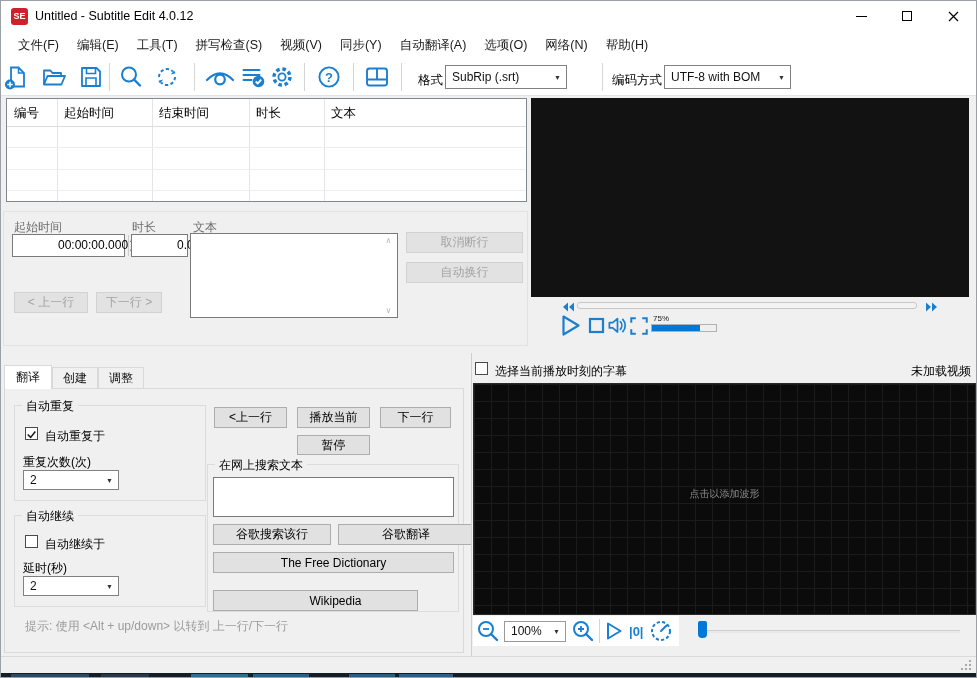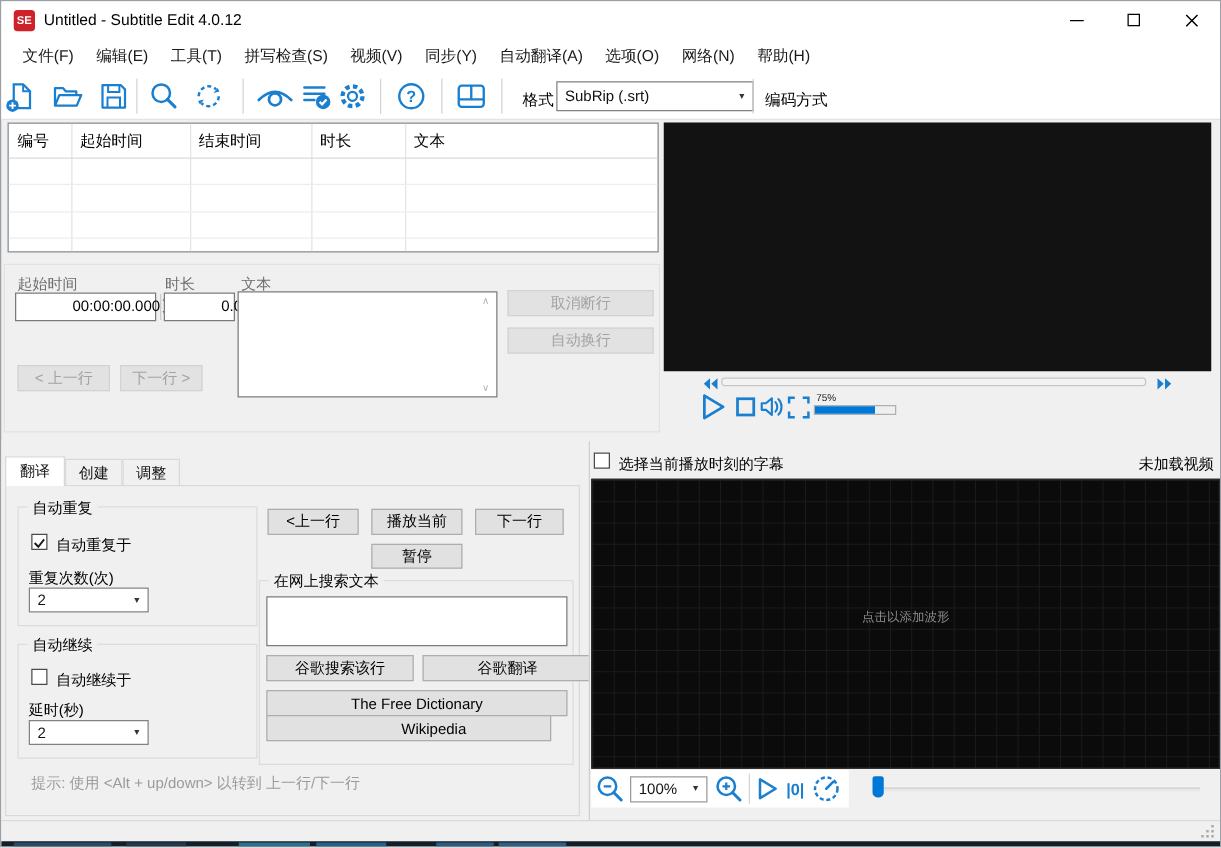--- a/index.html
+++ b/index.html
@@ -171,26 +171,30 @@
       <circle cx="13" cy="13" r="9.6" fill="none" stroke="#1b7fd0" stroke-width="1.9"></circle>
       <text x="13" y="17.5" font-size="13" font-weight="bold" fill="#1b7fd0" text-anchor="middle">?</text>
     </svg>
     <div class="abs tb-sep" style="left:352px;"></div>
     <svg class="abs tb-ic" style="left:363px;" viewBox="0 0 26 26">
       <rect x="3" y="4.5" width="20" height="17" rx="2.5" fill="none" stroke="#1b7fd0" stroke-width="1.9"></rect>
       <path d="M3 15.5 h20 M13 4.5 v11" stroke="#1b7fd0" stroke-width="1.9"></path>
     </svg>
     <div class="abs tb-sep" style="left:400px;"></div>
     <div class="abs tb-label" style="left:417px;">格式</div>
-    <div class="abs combo" style="left:444px; top:6px; width:158px;">
+    <div class="abs combo" style="left:444px; top:6px; width:122px;">
       <span class="val">SubRip (.srt)</span>
       <span class="arr">▼</span>
     </div>
     <div class="abs tb-sep" style="left:601px;"></div>
     <div class="abs tb-label" style="left:611px;">编码方式</div>
+    <div class="abs combo" style="left:663px; top:6px; width:127px;">
+      <span class="val">UTF-8 with BOM</span>
+      <span class="arr">▼</span>
+    </div>
   </div>
 
   <div class="abs sublist">
     <div class="abs sub-col-head" style="left:7px;">编号</div>
     <div class="abs sub-col-head" style="left:57px;">起始时间</div>
     <div class="abs sub-col-head" style="left:152px;">结束时间</div>
     <div class="abs sub-col-head" style="left:249px;">时长</div>
     <div class="abs sub-col-head" style="left:324px;">文本</div>
     <div class="abs vline" style="left:50px;"></div>
     <div class="abs vline" style="left:145px;"></div>
@@ -298,21 +302,21 @@
       <div class="abs btn" style="left:292px; top:18px; width:73px; height:21px;">播放当前</div>
       <div class="abs btn" style="left:375px; top:18px; width:71px; height:21px;">下一行</div>
       <div class="abs btn" style="left:292px; top:46px; width:73px; height:20px;">暂停</div>
 
       <div class="groupbox" style="left:202px; top:75px; width:252px; height:148px;">
         <span class="gb-label">在网上搜索文本</span>
         <div class="abs" style="left:5px; top:12px; width:241px; height:40px; background:#fff; border:1px solid #7a7a7a;"></div>
         <div class="abs btn" style="left:5px; top:59px; width:118px; height:21px;">谷歌搜索该行</div>
         <div class="abs btn" style="left:130px; top:59px; width:136px; height:21px;">谷歌翻译</div>
         <div class="abs btn" style="left:5px; top:87px; width:241px; height:21px;">The Free Dictionary</div>
-        <div class="abs btn" style="left:5px; top:107px; width:228px; height:21px;padding-left:40px;">Wikipedia</div>
+        <div class="abs btn" style="left:5px; top:125px; width:205px; height:21px;padding-left:40px;">Wikipedia</div>
       </div>
 
       <div class="abs hint" style="left:20px; top:229px;">提示: 使用 &lt;Alt + up/down&gt; 以转到 上一行/下一行</div>
     </div>
   </div>
 
   <div class="abs bottomright">
     <div class="abs cb" style="left:3px; top:9px;"></div>
     <span class="abs cb-label" style="left:23px; top:10px;">选择当前播放时刻的字幕</span>
     <span class="abs wf-status" style="right:7px; top:10px;">未加载视频</span>

